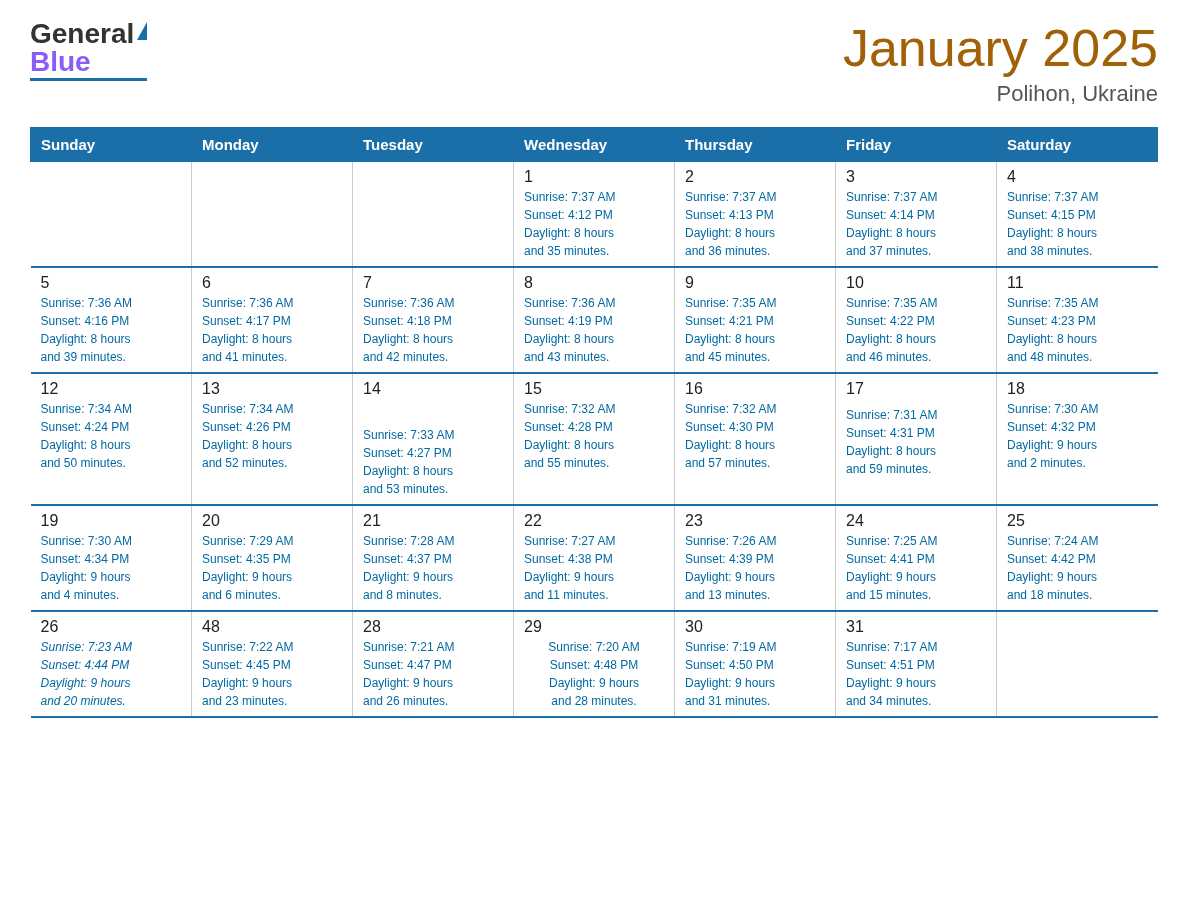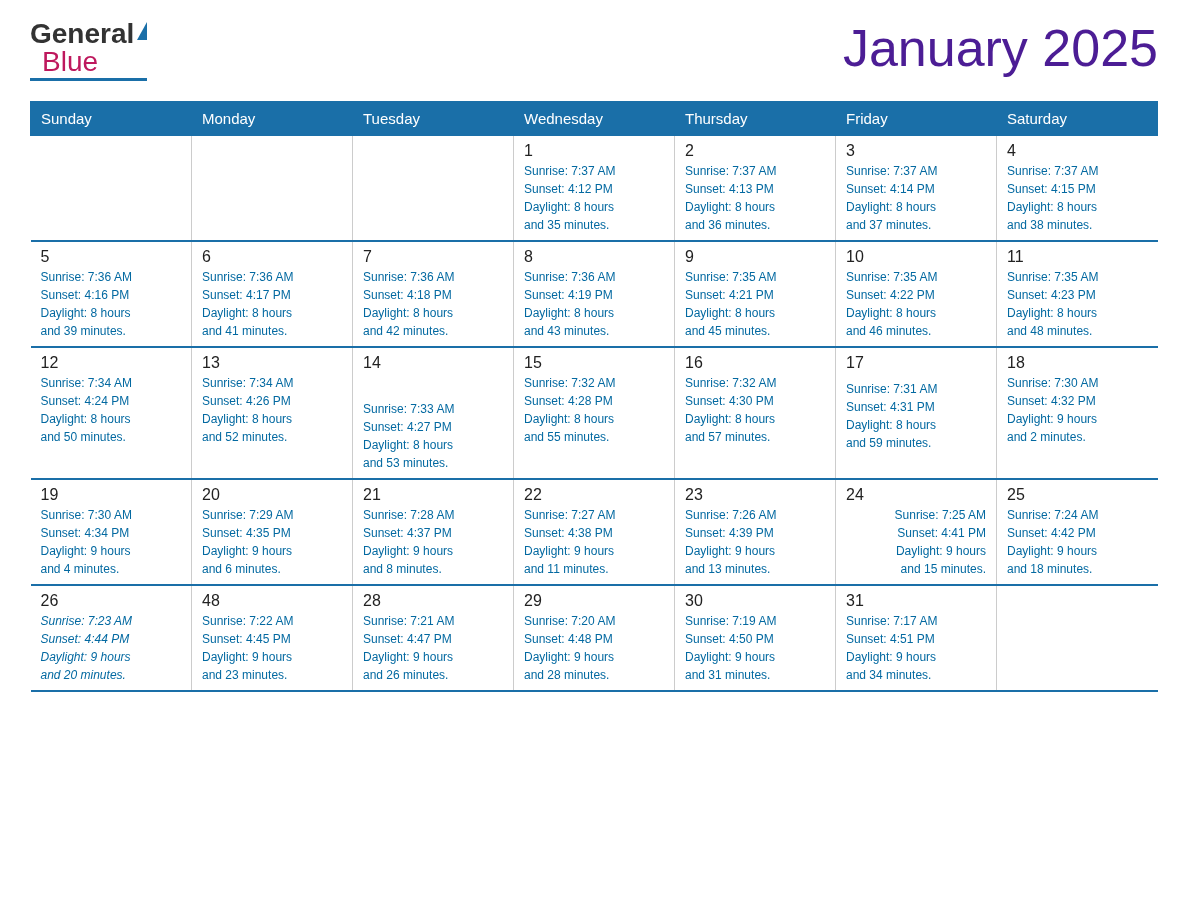--- a/index.html
+++ b/index.html
@@ -23,24 +23,23 @@
       align-items: flex-start;
     }
     .logo-general {
       font-size: 28px;
       font-weight: bold;
       color: #333;
       line-height: 1;
     }
     .logo-blue {
       font-size: 28px;
-      font-weight: normal;
-      color: #be185d;
+      font-weight: bold;
+      color: #8b5cf6;
       line-height: 1;
-      margin-left: 12px;
     }
     .logo-triangle {
       display: inline-block;
       width: 0;
       height: 0;
       border-left: 10px solid transparent;
       border-bottom: 18px solid #1a6fa8;
       margin-left: 3px;
       vertical-align: middle;
       position: relative;
@@ -51,39 +50,39 @@
       height: 3px;
       background: #1a6fa8;
       margin-top: 2px;
     }
     .title-section {
       text-align: right;
     }
     .main-title {
       font-size: 52px;
       font-weight: normal;
-      color: #4c1d95;
+      color: #a16207;
       line-height: 1.1;
     }
     .subtitle {
       font-size: 22px;
       color: #555;
       margin-top: 4px;
     }
     table {
       width: 100%;
       border-collapse: collapse;
     }
     thead tr {
       background-color: #1a6fa8;
     }
     thead th {
       color: #fff;
       font-size: 15px;
-      font-weight: normal;
+      font-weight: bold;
       padding: 8px 10px;
       text-align: left;
       border: 1px solid #1a6fa8;
     }
     tbody tr {
       border-bottom: 2px solid #1a6fa8;
     }
     tbody td {
       vertical-align: top;
       padding: 6px 10px;
@@ -118,20 +117,21 @@
       <span class="logo-general">General</span>
       <span class="logo-triangle"></span>
     </div>
     <div style="display:flex;align-items:center;">
       <span class="logo-blue">Blue</span>
     </div>
     <div class="logo-line"></div>
   </div>
   <div class="title-section">
     <div class="main-title">January 2025</div>
+    <div class="subtitle">Polihon, Ukraine</div>
   </div>
 </div>
 
 <table>
   <thead>
     <tr>
 
     <th>Sunday</th>
         <th>Monday</th>
         <th>Tuesday</th>
@@ -308,21 +308,21 @@
         </td>
         <td>
           <span class="day-number">23</span>
           <div class="day-info" style="white-space: pre-line;">Sunrise: 7:26 AM
 Sunset: 4:39 PM
 Daylight: 9 hours
 and 13 minutes.</div>
         </td>
         <td>
           <span class="day-number">24</span>
-          <div class="day-info" style="white-space: pre-line; text-align: right;">Sunrise: 7:25 AM
+          <div class="day-info" style="white-space: pre-line;">Sunrise: 7:25 AM
 Sunset: 4:41 PM
 Daylight: 9 hours
 and 15 minutes.</div>
         </td>
         <td>
           <span class="day-number">25</span>
           <div class="day-info" style="white-space: pre-line;">Sunrise: 7:24 AM
 Sunset: 4:42 PM
 Daylight: 9 hours
 and 18 minutes.</div>
@@ -345,21 +345,21 @@
         </td>
         <td>
           <span class="day-number">28</span>
           <div class="day-info" style="white-space: pre-line;">Sunrise: 7:21 AM
 Sunset: 4:47 PM
 Daylight: 9 hours
 and 26 minutes.</div>
         </td>
         <td>
           <span class="day-number">29</span>
-          <div class="day-info" style="white-space: pre-line;">Sunrise: 7:20 AM
+          <div class="day-info" style="white-space: pre-line; text-align: center;">Sunrise: 7:20 AM
 Sunset: 4:48 PM
 Daylight: 9 hours
 and 28 minutes.</div>
         </td>
         <td>
           <span class="day-number">30</span>
           <div class="day-info" style="white-space: pre-line;">Sunrise: 7:19 AM
 Sunset: 4:50 PM
 Daylight: 9 hours
 and 31 minutes.</div>

